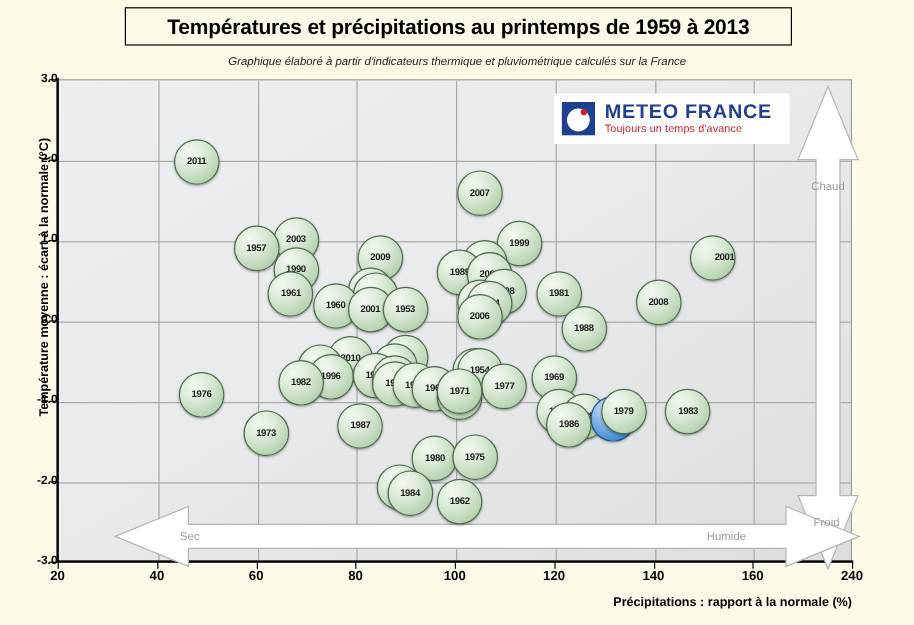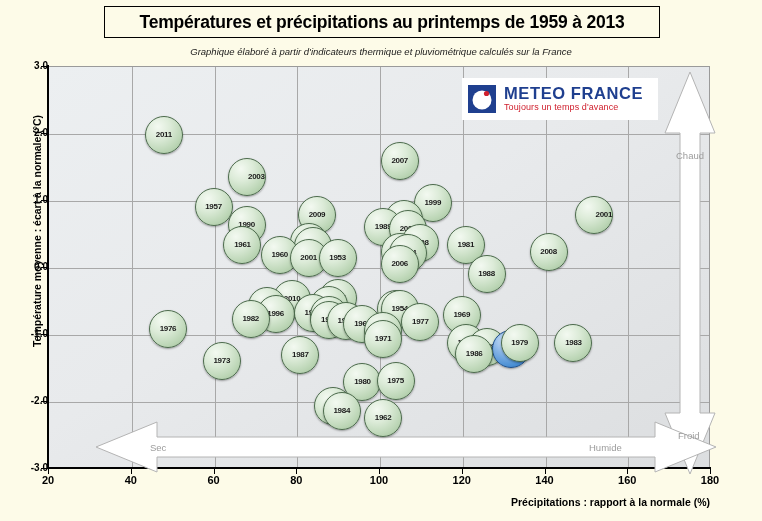--- a/index.html
+++ b/index.html
@@ -284,21 +284,21 @@
       <div class="xtick-label" style="left: 296.25px;">80</div>
       <div class="xtick-mark" style="left: 296.25px;"></div>
       <div class="xtick-label" style="left: 379px;">100</div>
       <div class="xtick-mark" style="left: 379px;"></div>
       <div class="xtick-label" style="left: 461.75px;">120</div>
       <div class="xtick-mark" style="left: 461.75px;"></div>
       <div class="xtick-label" style="left: 544.5px;">140</div>
       <div class="xtick-mark" style="left: 544.5px;"></div>
       <div class="xtick-label" style="left: 627.25px;">160</div>
       <div class="xtick-mark" style="left: 627.25px;"></div>
-      <div class="xtick-label" style="left: 710px;">180</div>
+      <div class="xtick-label" style="left: 710px;">240</div>
       <div class="xtick-mark" style="left: 710px;"></div>
     </div>
 
   <div class="ylabel">Température moyenne : écart à la normale (°C)</div>
   <div class="xlabel">Précipitations : rapport à la normale (%)</div>
 
   <div class="logo">
     <div class="logo-mark">
       <svg width="28" height="28" viewBox="0 0 28 28">
         <rect x="0" y="0" width="28" height="28" fill="#1f3f8f"></rect>
@@ -325,21 +325,21 @@
   <div class="arrow-label" style="left:150px; top:442px;">Sec</div>
   <div class="arrow-label" style="left:589px; top:442px;">Humide</div>
 
   <div id="bubbles">
       <div class="bubble" style="left: 163.85px; top: 135.01px;">
         <span class="yr">2011</span>
       </div>
       <div class="bubble" style="left: 399.688px; top: 161.14px;">
         <span class="yr">2007</span>
       </div>
-      <div class="bubble" style="left: 246.6px; top: 177px; justify-content: flex-end;">
+      <div class="bubble" style="left: 246.6px; top: 200px;">
         <span class="yr">2003</span>
       </div>
       <div class="bubble" style="left: 213.5px; top: 206.7px;">
         <span class="yr">1957</span>
       </div>
       <div class="bubble" style="left: 432.788px; top: 203.35px;">
         <span class="yr">1999</span>
       </div>
       <div class="bubble" style="left: 316.938px; top: 214.74px;">
         <span class="yr">2009</span>
@@ -439,21 +439,21 @@
       </div>
       <div class="bubble" style="left: 461.75px; top: 315.24px;">
         <span class="yr">1969</span>
       </div>
       <div class="bubble" style="left: 362.45px; top: 323.95px;">
         <span class="yr">1963</span>
       </div>
       <div class="bubble" style="left: 383.137px; top: 330.65px;">
         <span class="yr">1955</span>
       </div>
-      <div class="bubble" style="left: 383.137px; top: 339px;">
+      <div class="bubble" style="left: 383.137px; top: 326px;">
         <span class="yr">1971</span>
       </div>
       <div class="bubble" style="left: 167.988px; top: 328.64px;">
         <span class="yr">1976</span>
       </div>
       <div class="bubble" style="left: 573.462px; top: 342.71px;">
         <span class="yr">1983</span>
       </div>
       <div class="bubble" style="left: 465.887px; top: 342.71px;">
         <span class="yr">1965</span>

